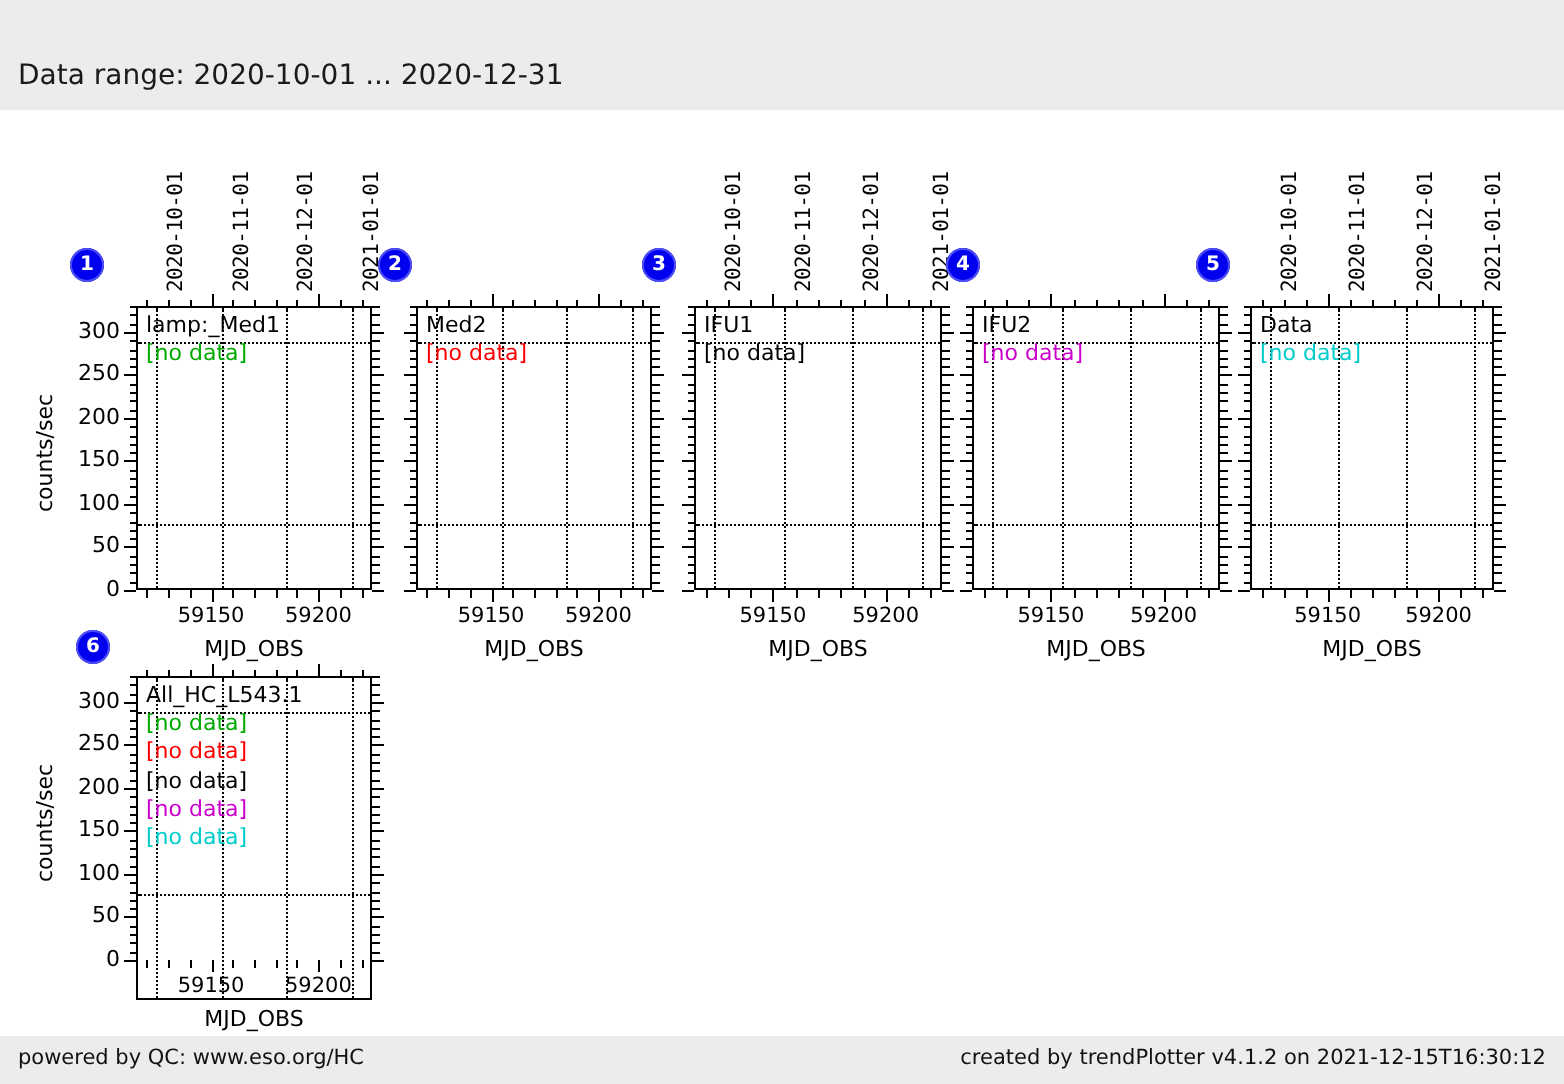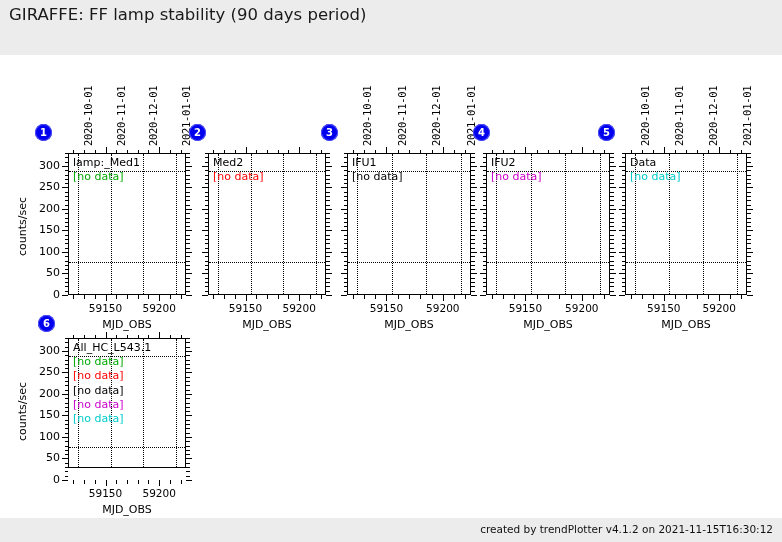--- a/index.html
+++ b/index.html
@@ -89,21 +89,21 @@
     background:#0000ee;
     box-shadow:inset 0 0 0 1px #4e4ef5;
     color:#fff;font-size:10px;font-weight:bold;
     text-align:center;line-height:17px;
   }
 </style>
 </head>
 <body>
 
 <div id="header">
-  <div id="title">GIRAFFE: FF lamp stability (90 days period)</div>
+  <div id="subtitle">Data range: 2020-10-01 ... 2020-12-31</div>
 </div>
 
 <div id="plots">
     <div class="panel" style="left: 68px; top: 153px; width: 118px; height: 142px;">
       <div class="frame" style="width: 118px; height: 142px;">
         <div class="vgrid" style="left: 8.58182px;"></div>
         <div class="vgrid" style="left: 41.8364px;"></div>
         <div class="vgrid" style="left: 74.0182px;"></div>
         <div class="vgrid" style="left: 107.273px;"></div>
         <div class="hgrid" style="top: 107.576px;"></div>
@@ -649,21 +649,21 @@
       <div class="tick-r" style="top: 0px; left: 122px; width: 3.5px;"></div>
       <div class="xticklab" style="left: 13.8182px; top: 149px; width: 50px;">59150</div>
       <div class="xticklab" style="left: 69.2727px; top: 149px; width: 50px;">59200</div>
       <div class="xaxis-title" style="left: 0px; top: 165px; width: 122px;">MJD_OBS</div>
       <div class="toplab" style="left: 13.8727px; top: -7px;">2020-10-01</div>
       <div class="toplab" style="left: 48.2545px; top: -7px;">2020-11-01</div>
       <div class="toplab" style="left: 81.5273px; top: -7px;">2020-12-01</div>
       <div class="toplab" style="left: 115.909px; top: -7px;">2021-01-01</div>
     </div>
     <div class="panel" style="left: 68px; top: 338px; width: 118px; height: 142px;">
-      <div class="frame" style="width: 118px; height: 130px;">
+      <div class="frame" style="width: 118px; height: 162px;">
         <div class="vgrid" style="left: 8.58182px;"></div>
         <div class="vgrid" style="left: 41.8364px;"></div>
         <div class="vgrid" style="left: 74.0182px;"></div>
         <div class="vgrid" style="left: 107.273px;"></div>
         <div class="hgrid" style="top: 107.576px;"></div>
         <div class="hgrid" style="top: 17.2121px;"></div>
         <div class="plot-text">
           <div style="color: rgb(0, 0, 0);">All_HC_L543.1</div>
           <div style="color: rgb(0, 170, 0);">[no data]</div>
           <div style="color: rgb(255, 0, 0);">[no data]</div>
@@ -776,14 +776,15 @@
     </div>
     <div class="badge" style="left: 35px; top: 124px; background: rgb(0, 0, 238);">1</div>
     <div class="badge" style="left: 189px; top: 124px; background: rgb(0, 0, 238);">2</div>
     <div class="badge" style="left: 321px; top: 124px; background: rgb(0, 0, 238);">3</div>
     <div class="badge" style="left: 473px; top: 124px; background: rgb(0, 0, 238);">4</div>
     <div class="badge" style="left: 598px; top: 124px; background: rgb(0, 0, 238);">5</div>
     <div class="badge" style="left: 38px; top: 315px; background: rgb(0, 0, 238);">6</div>
   </div>
 
 <div id="footer">
-  <div id="footer-right">created by trendPlotter v4.1.2 on 2021-11-15T16:30:12</div>
+  <div id="footer-left">powered by QC: www.eso.org/HC</div>
+  <div id="footer-right">created by trendPlotter v4.1.2 on 2021-12-15T16:30:12</div>
 </div>
 
 </body></html>

